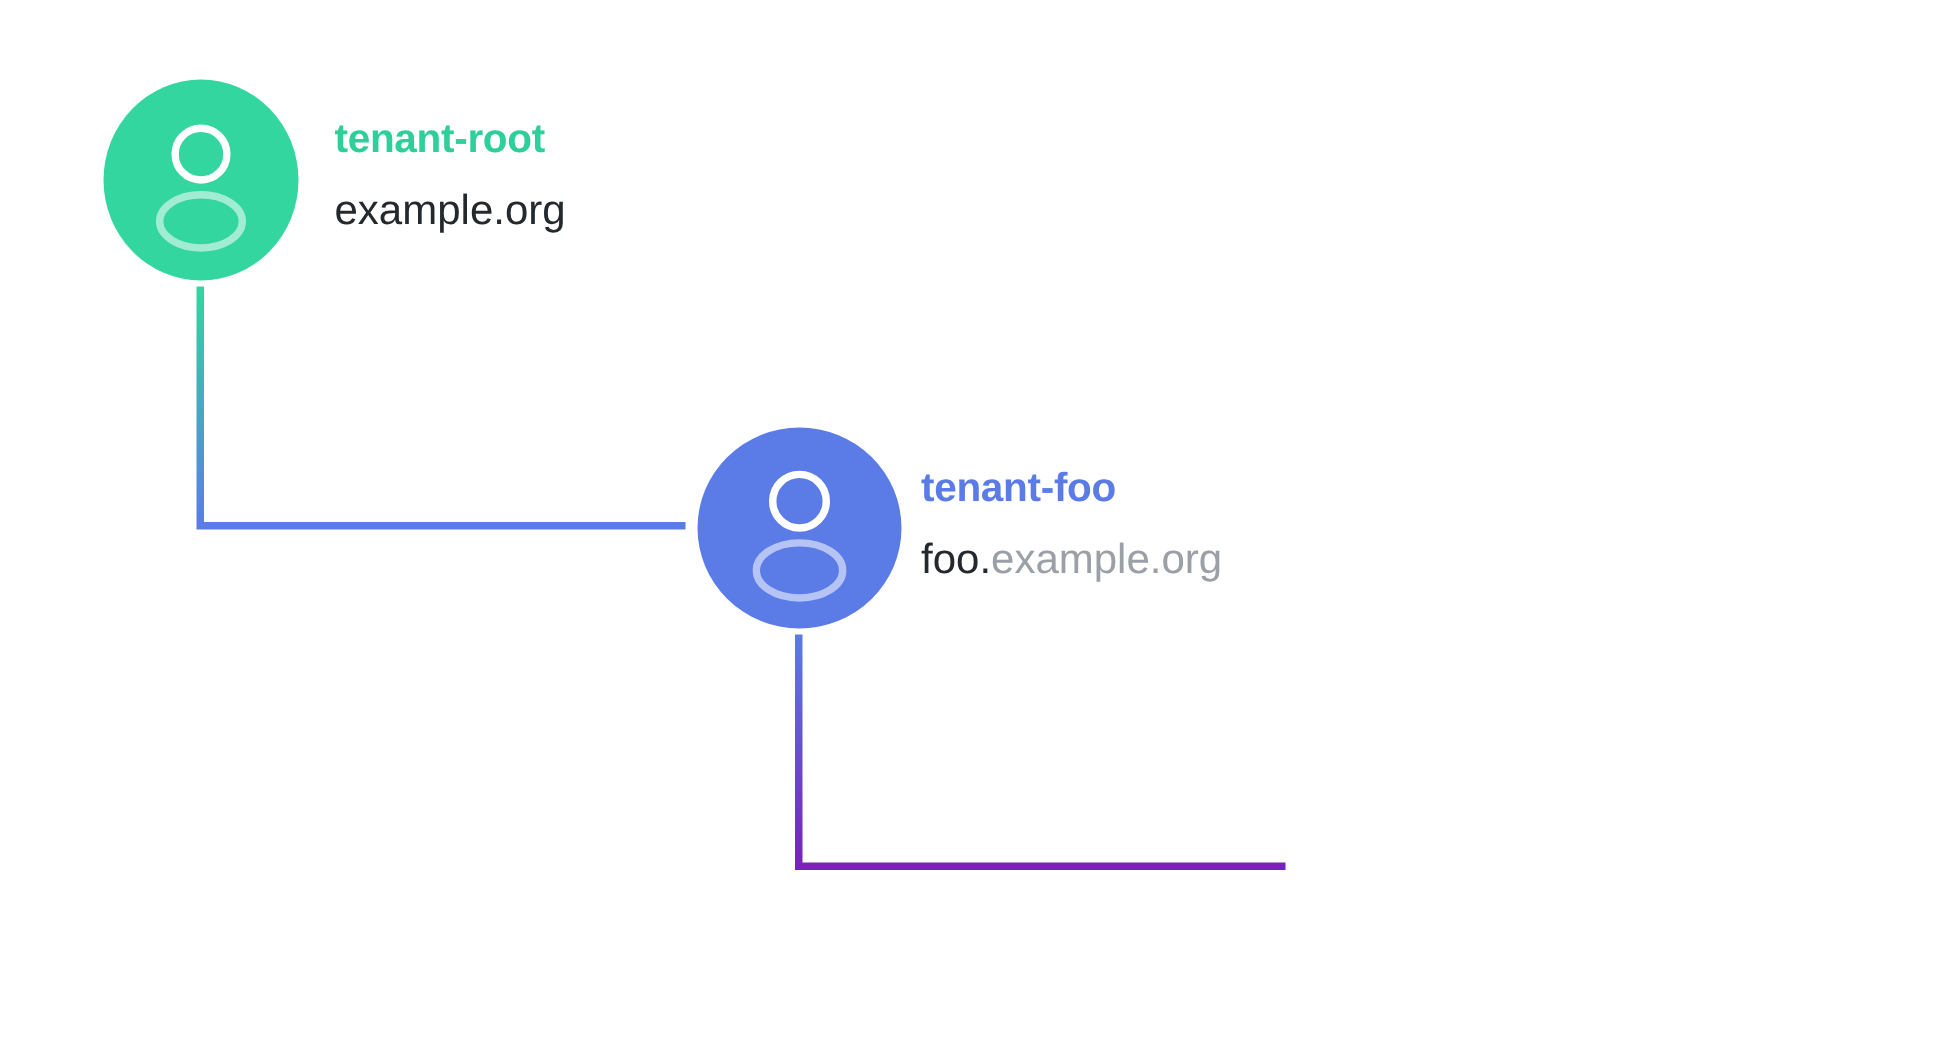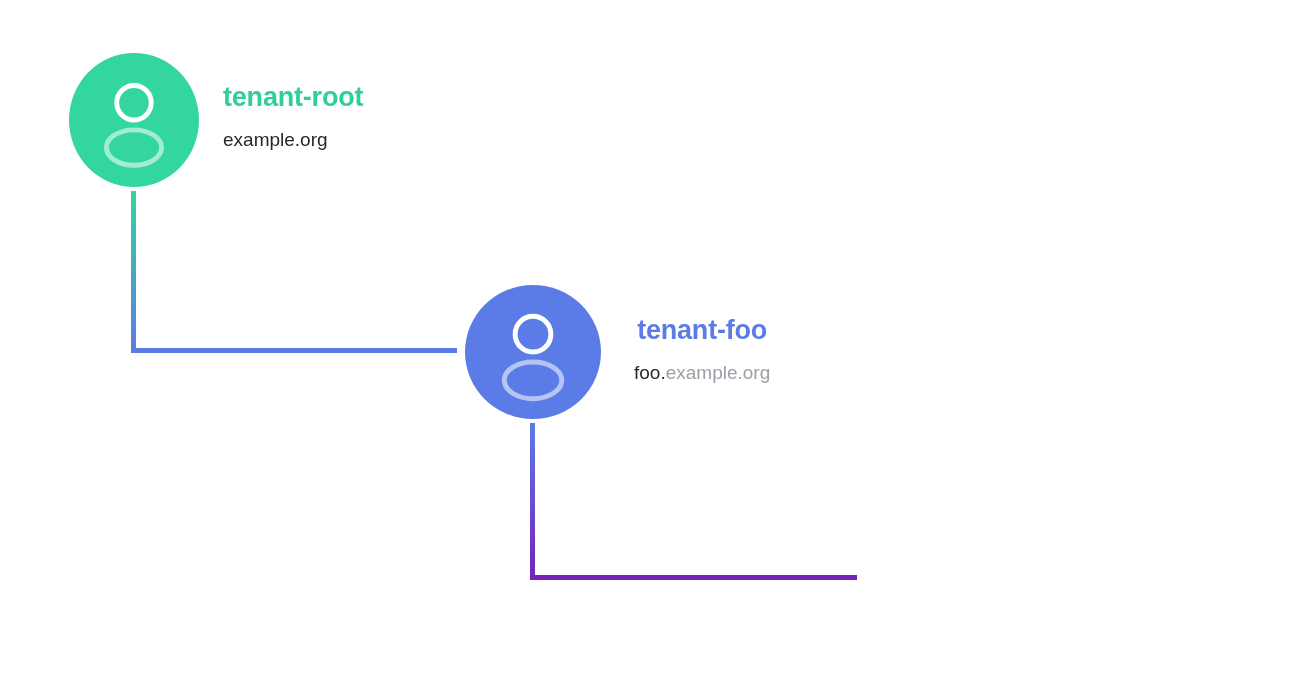--- a/index.html
+++ b/index.html
@@ -53,40 +53,40 @@
     justify-content: center;
   }
   .node-title {
     font-size: 27px;
     font-weight: bold;
     letter-spacing: -0.2px;
     line-height: 1.1;
     white-space: nowrap;
   }
   .node-domain {
-    font-size: 19px;
+    font-size: 28px;
     font-weight: normal;
     line-height: 1.1;
     white-space: nowrap;
     color: #24292e;
   }
   .domain-prefix { color: #24292e; }
   .domain-suffix { color: #9ba0a6; }
 
   
   #node-root   { left: 69px;  top: 53px;  }
   #node-foo    { left: 465px; top: 285px; }
   #node-bar    { left: 868px; top: 512px; }
 
   #node-root .avatar { width: 130px; height: 134px; }
   #node-foo  .avatar { width: 136px; height: 134px; }
   #node-bar  .avatar { width: 133px; height: 133px; }
 
   #node-root .labels { margin-left: 24px; margin-top: -6px; }
-  #node-foo  .labels { margin-left: 33px; margin-top: -4px; text-align: center; }
+  #node-foo  .labels { margin-left: 13px; margin-top: -4px; }
   #node-bar  .labels { margin-left: 24px; margin-top: -4px; }
 
   #node-root .node-domain { margin-top: 18px; }
   #node-foo  .node-domain { margin-top: 18px; }
   #node-bar  .node-domain { margin-top: 18px; }
 </style>
 </head>
 <body>
 
 <div id="canvas">

